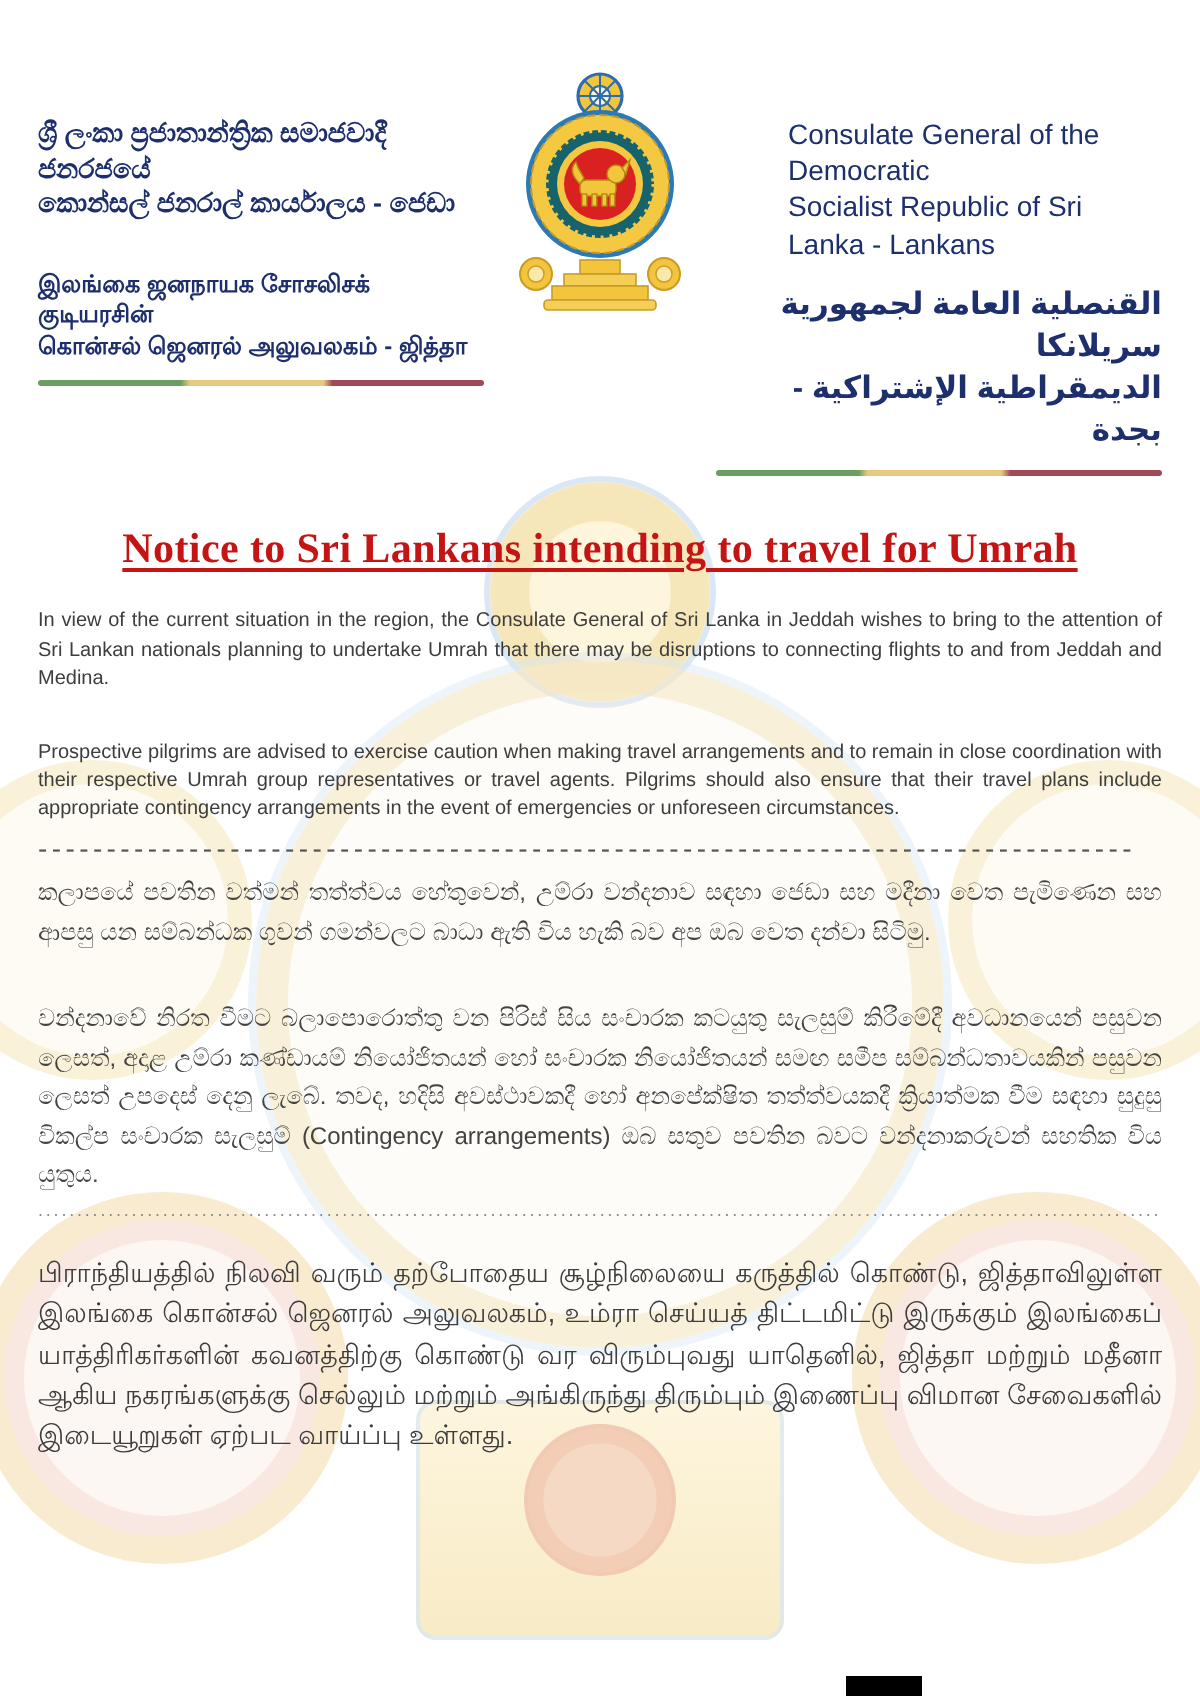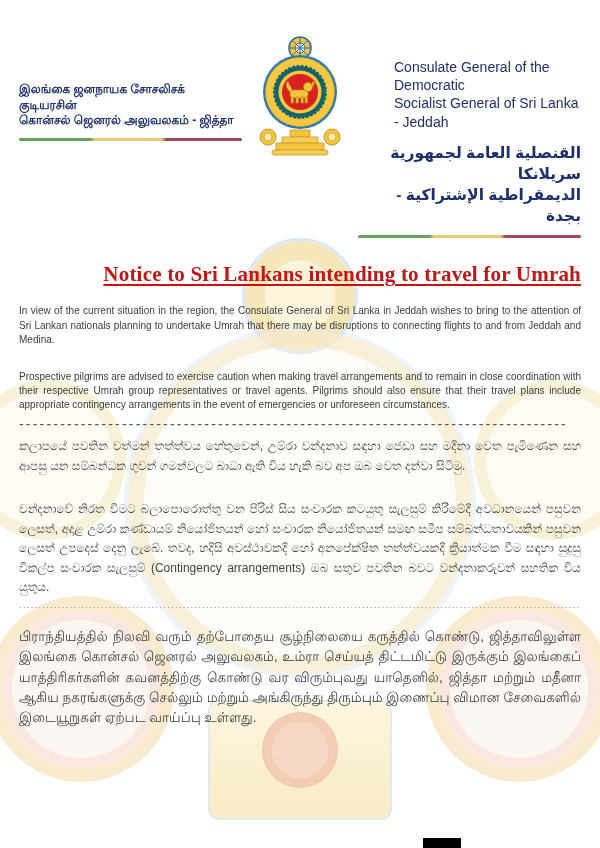--- a/index.html
+++ b/index.html
@@ -32,21 +32,21 @@
   .hd-left  { padding-top:24px; max-width:244px; }
   .hd-right { padding-top:24px; max-width:240px; margin-left:auto; }
   .sinhala-hd { font-size:13.5px; font-weight:bold; color:#1e2f6d; line-height:1.3; }
   .tamil-hd   { font-size:12px;  font-weight:bold; color:#1e2f6d; line-height:1.3; margin-top:24px; }
   .eng-hd     { font-size:14px;  font-weight:normal; color:#1e2f6d; line-height:1.3;margin-left:36px; }
   .ar-hd      { font-size:15.5px;font-weight:bold; color:#1e2f6d; line-height:1.35; margin-top:12px; direction:rtl; }
   .flagline { height:3px; margin-top:9px; border-radius:2px;
       background:linear-gradient(90deg,#69a061 0%,#69a061 32%,#e9c97f 34%,#e9c97f 64%,#a04a58 66%,#a04a58 100%); }
   .emblem-box { width:104px; flex:0 0 104px; margin:0 6px; display:flex; justify-content:center; }
   
-  .title { margin-top:24px; text-align:right; font-family:"Liberation Serif","DejaVu Serif",serif;
+  .title { margin-top:24px; text-align:center; font-family:"Liberation Serif","DejaVu Serif",serif;
            font-size:21px; font-weight:bold; color:#c41414; text-decoration:underline;
            text-underline-offset:3px; letter-spacing:.2px; }
   
   .p-en { margin-top:17px; font-size:10px; line-height:1.42; color:#3d3d3d; text-align:justify; }
   .p-en + .p-en { margin-top:23px; }
   .sep-dash { margin-top:3px; font-size:14px; color:#555; letter-spacing:2.2px;
               white-space:nowrap; overflow:hidden; line-height:1.2; }
   .p-si { margin-top:5px; font-size:12px; line-height:1.62; color:#434343; text-align:justify; }
   .p-si + .p-si { margin-top:24px; }
   .sep-dot { margin-top:2px; font-size:9px; color:#888; letter-spacing:1.4px;
@@ -66,20 +66,24 @@
   <div class="wm wm-bl"></div>
   <div class="wm wm-br"></div>
   <div class="wm wm-ped"></div>
   <div class="wm wm-lion"></div>
 
   <div class="content">
 
     <div class="lh-header">
 
       <div class="hd-col hd-left">
+        <div class="sinhala-hd">
+          <div>ශ්‍රී ලංකා ප්‍රජාතාන්ත්‍රික සමාජවාදී ජනරජයේ</div>
+          <div>කොන්සල් ජනරාල් කාර්යාලය - ජෙඩා</div>
+        </div>
         <div class="tamil-hd">
           <div>இலங்கை ஜனநாயக சோசலிசக் குடியரசின்</div>
           <div>கொன்சல் ஜெனரல் அலுவலகம் - ஜித்தா</div>
         </div>
         <div class="flagline"></div>
       </div>
 
       <div class="emblem-box">
         <svg width="104" height="128" viewBox="0 0 104 128">
 
@@ -118,21 +122,21 @@
           <circle cx="20" cy="103" r="8" fill="#f2c53d" stroke="#c99a28" stroke-width="1"></circle>
           <circle cx="20" cy="103" r="4" fill="#fbe9a8" stroke="#c99a28" stroke-width="0.7"></circle>
           <circle cx="84" cy="103" r="8" fill="#f2c53d" stroke="#c99a28" stroke-width="1"></circle>
           <circle cx="84" cy="103" r="4" fill="#fbe9a8" stroke="#c99a28" stroke-width="0.7"></circle>
         </svg>
       </div>
 
       <div class="hd-col hd-right">
         <div class="eng-hd">
           <div>Consulate General of the Democratic</div>
-          <div>Socialist General of Sri Lanka - Jeddah</div>
+          <div>Socialist Republic of Sri Lanka - Lankans</div>
         </div>
         <div class="ar-hd">
           <div>القنصلية العامة لجمهورية سريلانكا</div>
           <div>الديمقراطية الإشتراكية - بجدة</div>
         </div>
         <div class="flagline"></div>
       </div>
     </div>
 
     <div class="title">Notice to Sri Lankans intending to travel for Umrah</div>

